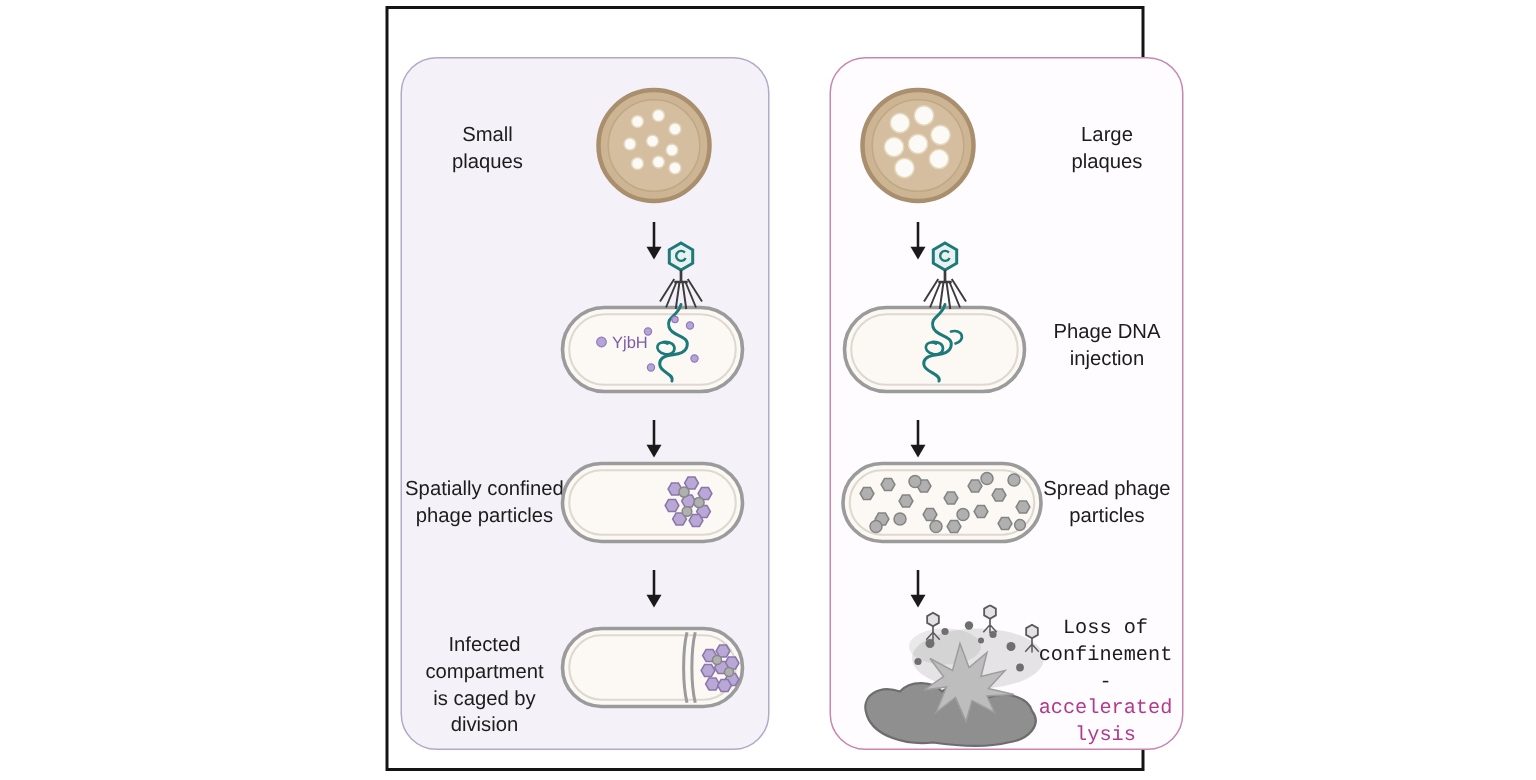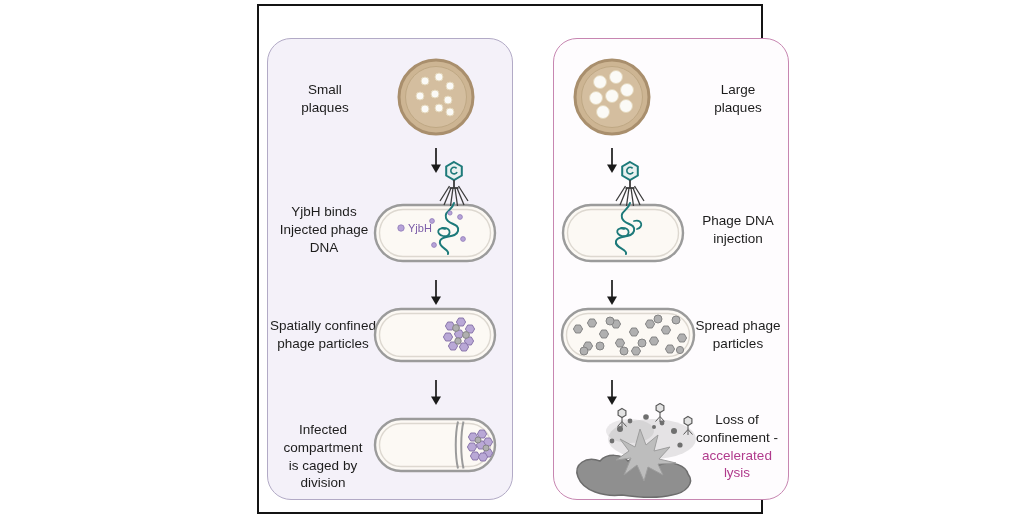--- a/index.html
+++ b/index.html
@@ -62,23 +62,20 @@
             <circle cx="45" cy="53" r="4"></circle>
             <circle cx="56" cy="57" r="4"></circle>
         </g>
       </svg>
 
       <svg class="arrow" style="left:160px;top:108px" viewBox="0 0 16 28">
         <line x1="8" y1="1" x2="8" y2="19" stroke="#1a1a1a" stroke-width="1.7"></line>
         <polygon points="3,17.5 13,17.5 8,26" fill="#1a1a1a"></polygon>
       </svg>
 
-      <div class="step-label" style="left:2px;top:164px;width:108px;">YjbH binds
-Injected phage
-DNA</div>
 
       <svg class="gfx" style="left:102px;top:112px" width="130" height="122" viewBox="0 0 130 122">
         <rect x="5" y="54" width="120" height="56" rx="28" fill="#fcf9f4" stroke="#9b9b9b" stroke-width="2.4"></rect>
         <rect x="9.5" y="58.5" width="111" height="47" rx="23.5" fill="none" stroke="#ddd8d0" stroke-width="1.4"></rect>
         <use href="#phage" transform="translate(84,20)"></use>
         <path d="M84,52 C82,60 74,60 76,67 C78,74 90,72 88,80 C86,88 72,83 70,90 C68,97 80,98 78,103" fill="none" stroke="#1d7a7a" stroke-width="2" stroke-linecap="round"></path>
         <path d="M75,78 c-7,-3 -10,5 -2,7 c8,2 10,-9 -1,-8" fill="none" stroke="#1d7a7a" stroke-width="1.8" stroke-linecap="round"></path>
         <g fill="#b6a3d8" stroke="#8f7ab8" stroke-width="0.8">
           <circle cx="62" cy="70" r="2.4"></circle>
             <circle cx="90" cy="66" r="2.4"></circle>
@@ -239,20 +236,20 @@
             <circle cx="110" cy="28" r="3"></circle>
             <circle cx="48" cy="38" r="2.4"></circle>
           <circle cx="116" cy="42" r="2.6"></circle>
             <circle cx="90" cy="24" r="2"></circle>
         </g>
         <use href="#phage-sm" transform="translate(58,10)"></use>
         <use href="#phage-sm" transform="translate(96,5)"></use>
         <use href="#phage-sm" transform="translate(124,18)"></use>
       </svg>
 
-      <div class="step-label" style="left:132px;top:372px;width:102px;"><span>Loss of
+      <div class="step-label" style="left:132px;top:372px;width:102px;font-family:Liberation Mono, monospace;"><span>Loss of
 confinement -</span>
 <span class="accent">accelerated
 lysis</span></div>
 
     </div>
   </div>
 </div>
 
 </body></html>

